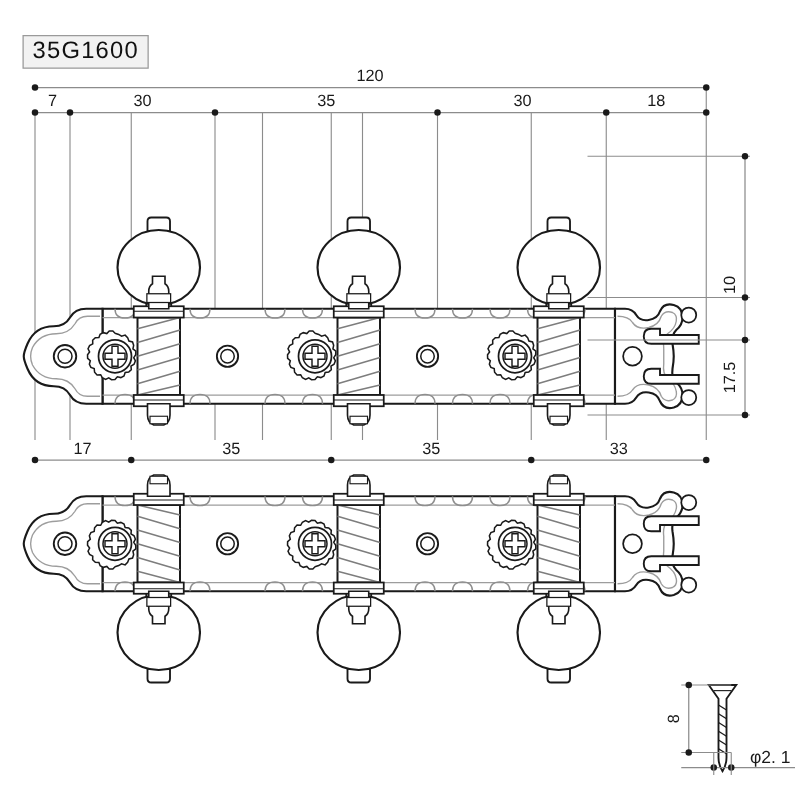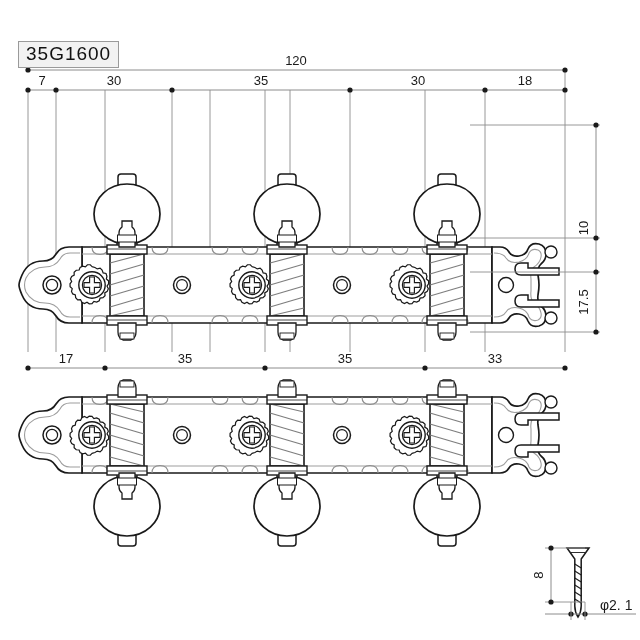--- a/index.html
+++ b/index.html
@@ -2,21 +2,21 @@
 <html><head>
 <meta charset="utf-8">
 <style>
   html,body{margin:0;padding:0;background:#fff;}
   body{width:640px;height:640px;overflow:hidden;
        font-family:"Liberation Sans",sans-serif;color:#000;}
   #stage{position:relative;width:640px;height:640px;background:#fff;}
   svg{display:block;}
   .title-box{position:absolute;left:18px;top:28px;border:1px solid #9a9a9a;
     background:#f2f2f2;padding:2px 7px 3px 7px;font-size:19px;letter-spacing:1px;
-    font-family:"Liberation Sans",sans-serif;color:#111;line-height:1.05;margin-top:13px;}
+    font-family:"Liberation Sans",sans-serif;color:#111;line-height:1.05;}
 </style>
 </head>
 <body>
 
 <div id="stage">
 
   <div class="title-box">35G1600</div>
 
   <svg width="640" height="640" viewBox="0 0 640 640">
     <defs>

